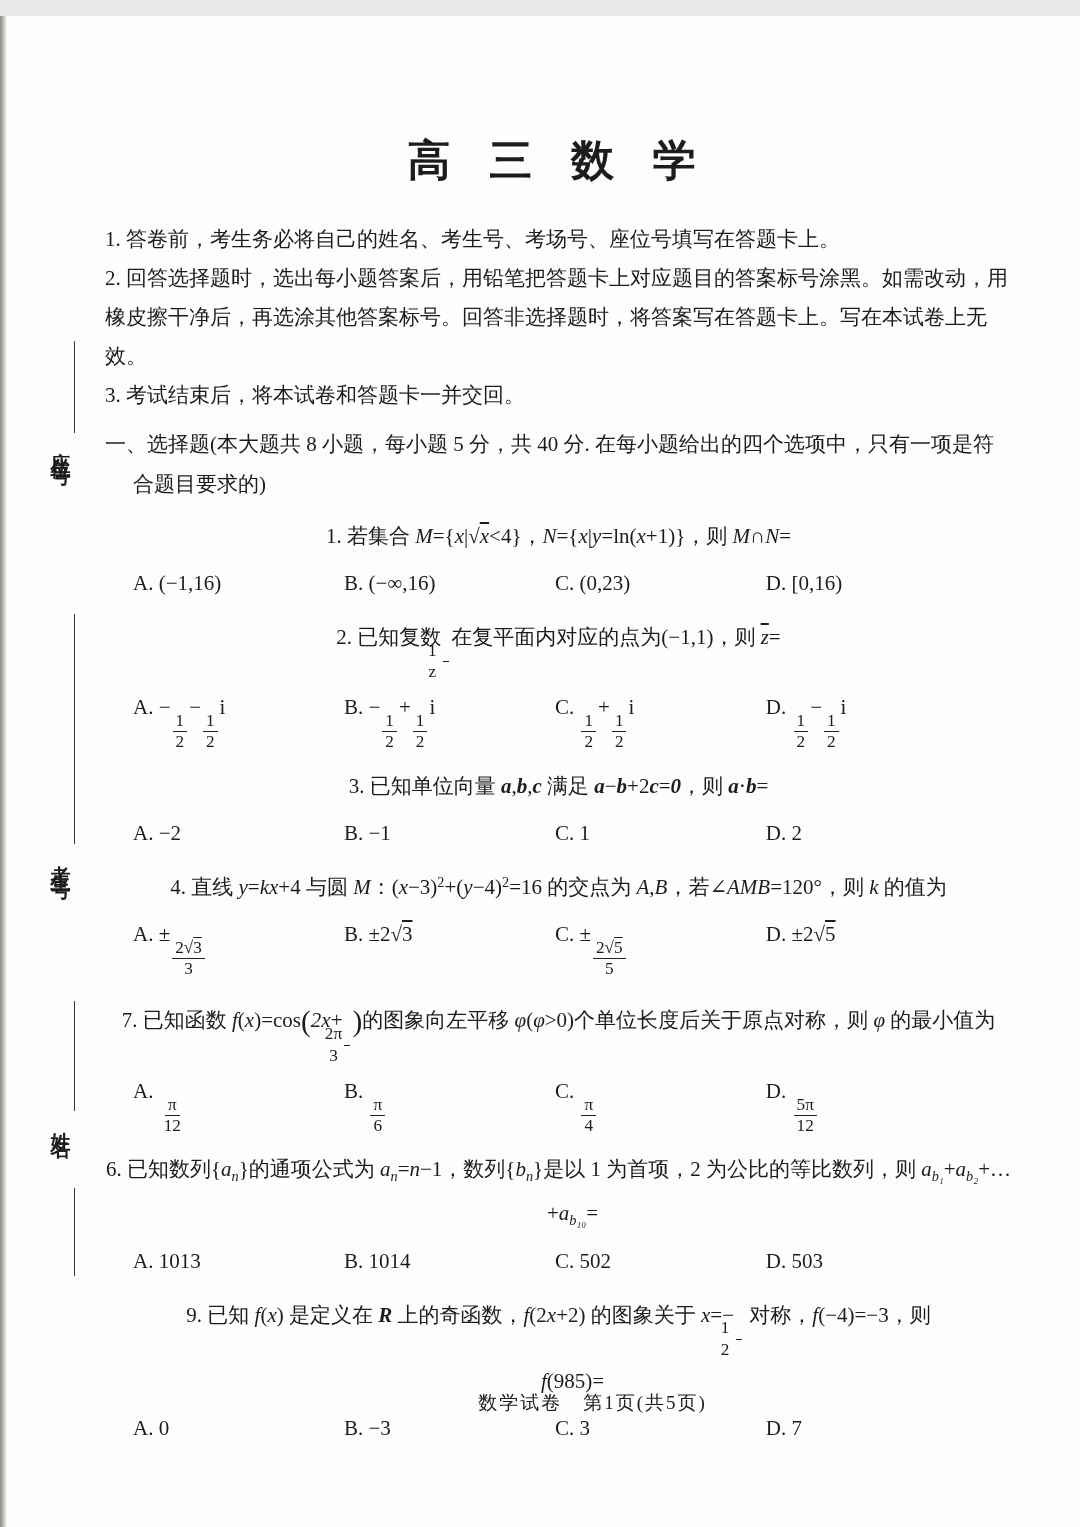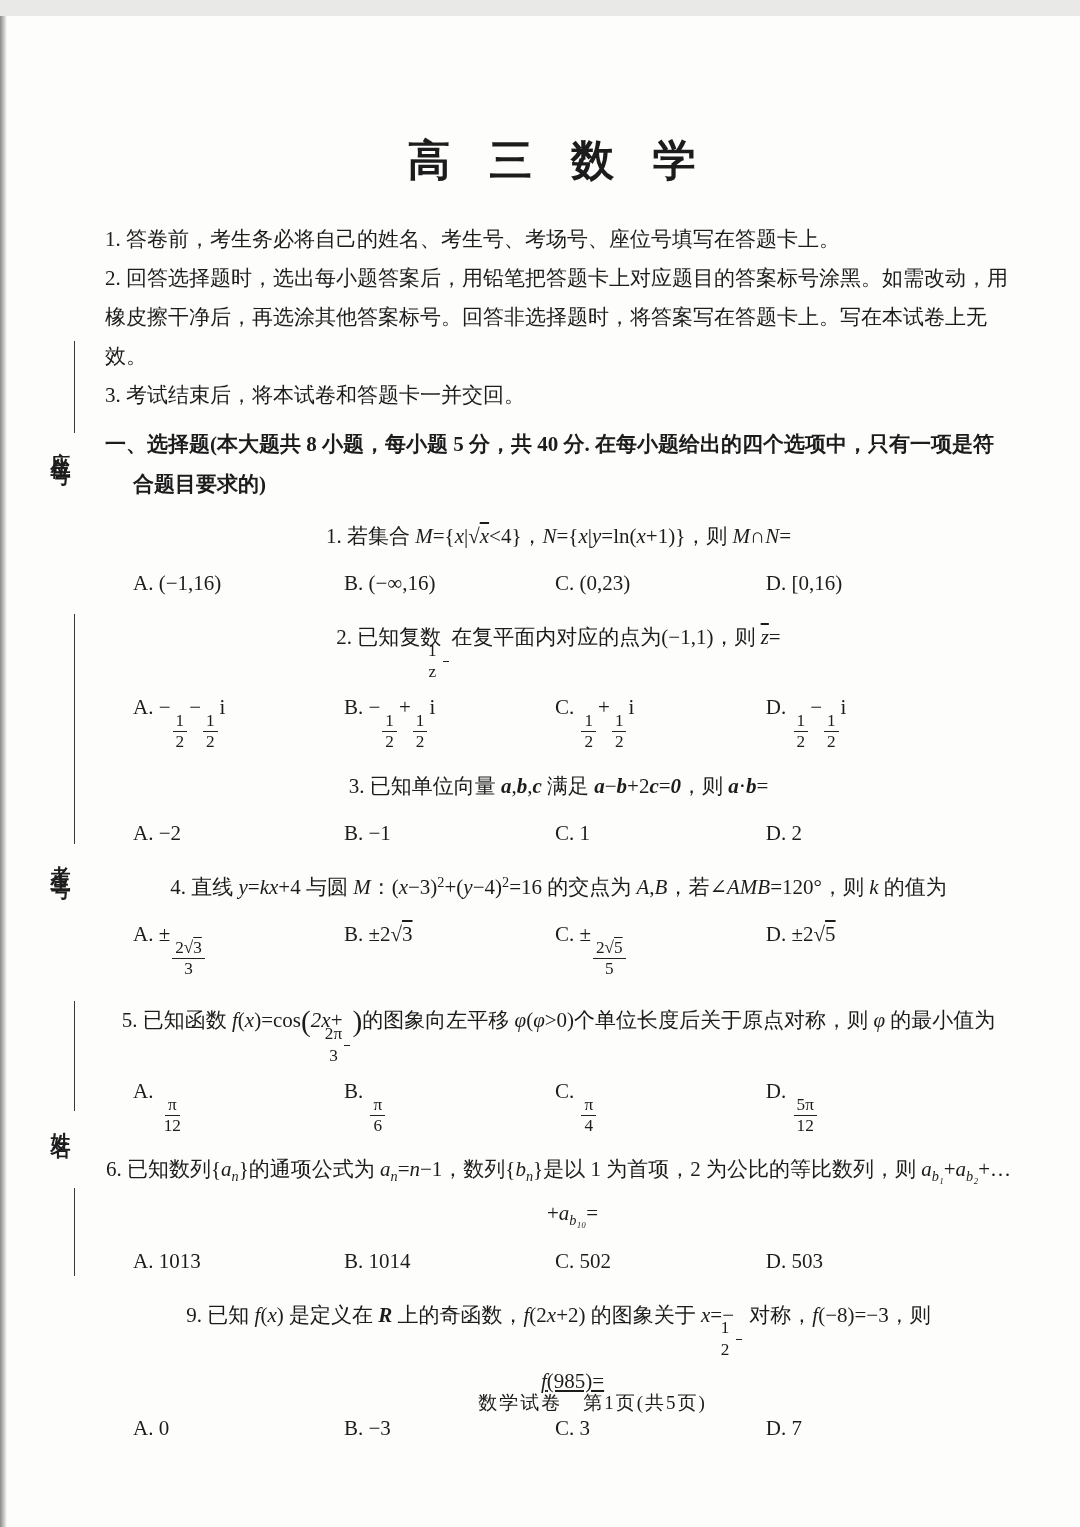--- a/index.html
+++ b/index.html
@@ -26,32 +26,32 @@
     font-size:43px;
     font-weight:700;
     letter-spacing:14px;
   }
 
   .notices{line-height:1.86;}
   .notice-heading{font-weight:700;}
   .notice-item{margin:0;}
 
   .section-heading{
-    font-weight:700;
+    font-weight:400;
     margin-top:10px;
     line-height:1.9;
     padding-left:28px;text-indent:-28px;
   }
 
   .question{margin-top:10px;}
   .stem{
     line-height:2.05;
     padding-left:28px;text-indent:-28px;text-align:center;
   }
-  .stem.cont{padding-left:28px;text-indent:0;text-decoration:underline;}
+  .stem.cont{padding-left:28px;text-indent:0;}
   .options{
     display:flex;
     padding-left:28px;
     margin:4px 0 12px 0;
     line-height:2.0;
   }
   .opt{flex:0 0 24%;}
   .opt:last-child{flex:1 1 auto;font-family:Liberation Serif, serif;}
 
   
@@ -178,21 +178,21 @@
         <span class="opt"><span class="mt">B. ±2√<span class="vinc">3</span></span></span>
         <span class="opt"><span class="mt">C. ±</span><span class="frac">
               <span class="num">2√<span class="vinc">5</span></span>
               <span class="den">5</span>
             </span></span>
         <span class="opt"><span class="mt">D. ±2√<span class="vinc">5</span></span></span>
       </div>
     </div>
 
     <div class="question">
-      <div class="stem"><span class="mt">5. 已知函数 </span><span class="mi">f</span><span class="mt">(</span><span class="mi">x</span><span class="mt">)=cos</span><span class="big">(</span><span class="mi">2x</span><span class="mt">+</span><span class="frac">
+      <div class="stem"><span class="mt">7. 已知函数 </span><span class="mi">f</span><span class="mt">(</span><span class="mi">x</span><span class="mt">)=cos</span><span class="big">(</span><span class="mi">2x</span><span class="mt">+</span><span class="frac">
             <span class="num">2π</span>
             <span class="den">3</span>
           </span><span class="big">)</span><span class="mt">的图象向左平移 </span><span class="mi">φ</span><span class="mt">(</span><span class="mi">φ</span><span class="mt">&gt;0)个单位长度后关于原点对称，则 </span><span class="mi">φ</span><span class="mt"> 的最小值为</span></div>
       <div class="options">
         <span class="opt"><span class="mt">A. </span><span class="frac">
               <span class="num">π</span>
               <span class="den">12</span>
             </span></span>
         <span class="opt"><span class="mt">B. </span><span class="frac">
               <span class="num">π</span>
@@ -216,21 +216,21 @@
         <span class="opt"><span class="mt">B. 1014</span></span>
         <span class="opt"><span class="mt">C. 502</span></span>
         <span class="opt"><span class="mt">D. 503</span></span>
       </div>
     </div>
 
     <div class="question">
       <div class="stem"><span class="mt">9. 已知 </span><span class="mi">f</span><span class="mt">(</span><span class="mi">x</span><span class="mt">) 是定义在 </span><span class="mbi">R</span><span class="mt"> 上的奇函数，</span><span class="mi">f</span><span class="mt">(2</span><span class="mi">x</span><span class="mt">+2) 的图象关于 </span><span class="mi">x</span><span class="mt">=−</span><span class="frac">
             <span class="num">1</span>
             <span class="den">2</span>
-          </span><span class="mt"> 对称，</span><span class="mi">f</span><span class="mt">(−8)=−3，则</span></div>
+          </span><span class="mt"> 对称，</span><span class="mi">f</span><span class="mt">(−4)=−3，则</span></div>
       <div class="stem cont"><span class="mi">f</span><span class="mt">(985)=</span></div>
       <div class="options">
         <span class="opt"><span class="mt">A. 0</span></span>
         <span class="opt"><span class="mt">B. −3</span></span>
         <span class="opt"><span class="mt">C. 3</span></span>
         <span class="opt"><span class="mt">D. 7</span></span>
       </div>
     </div>
   </div>
 

